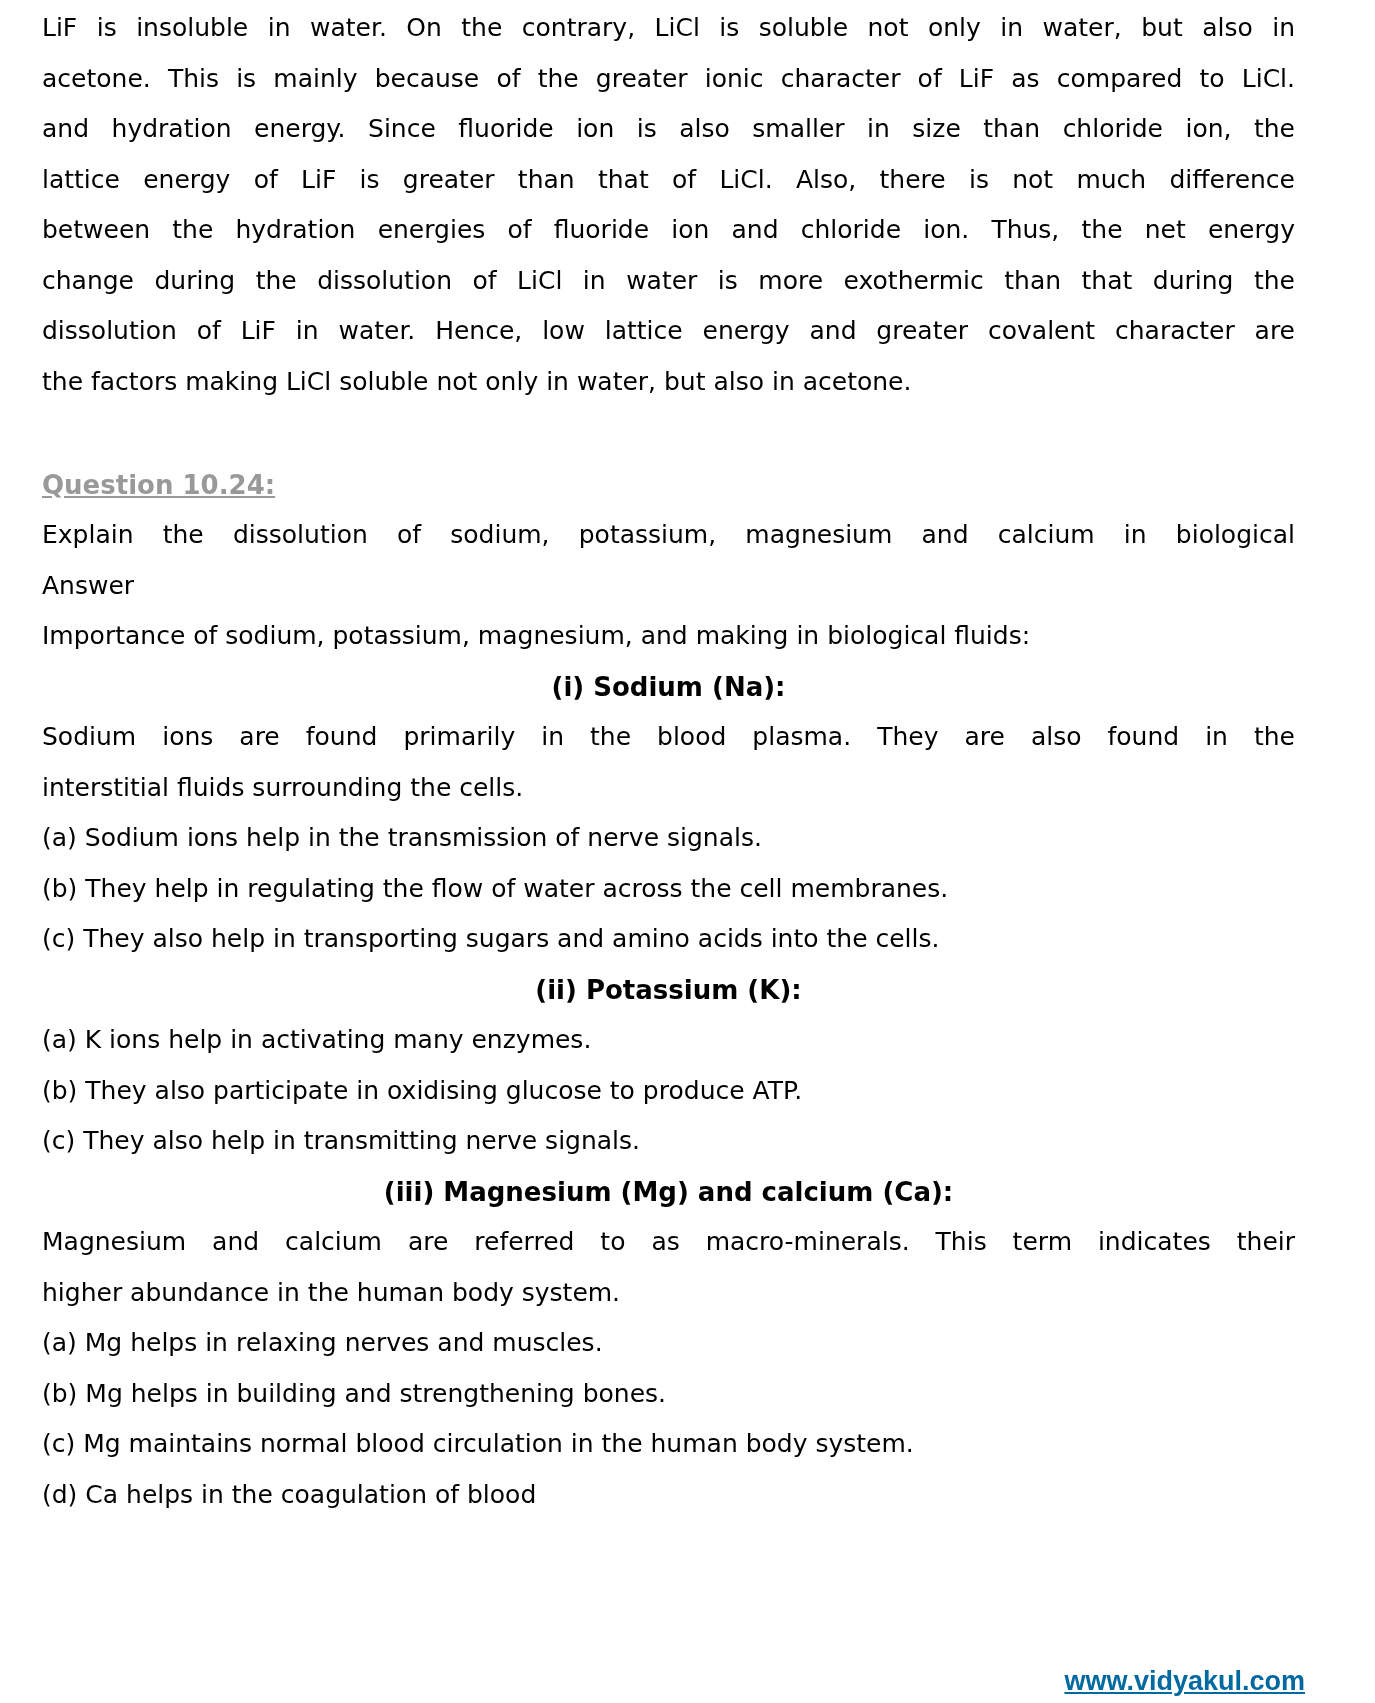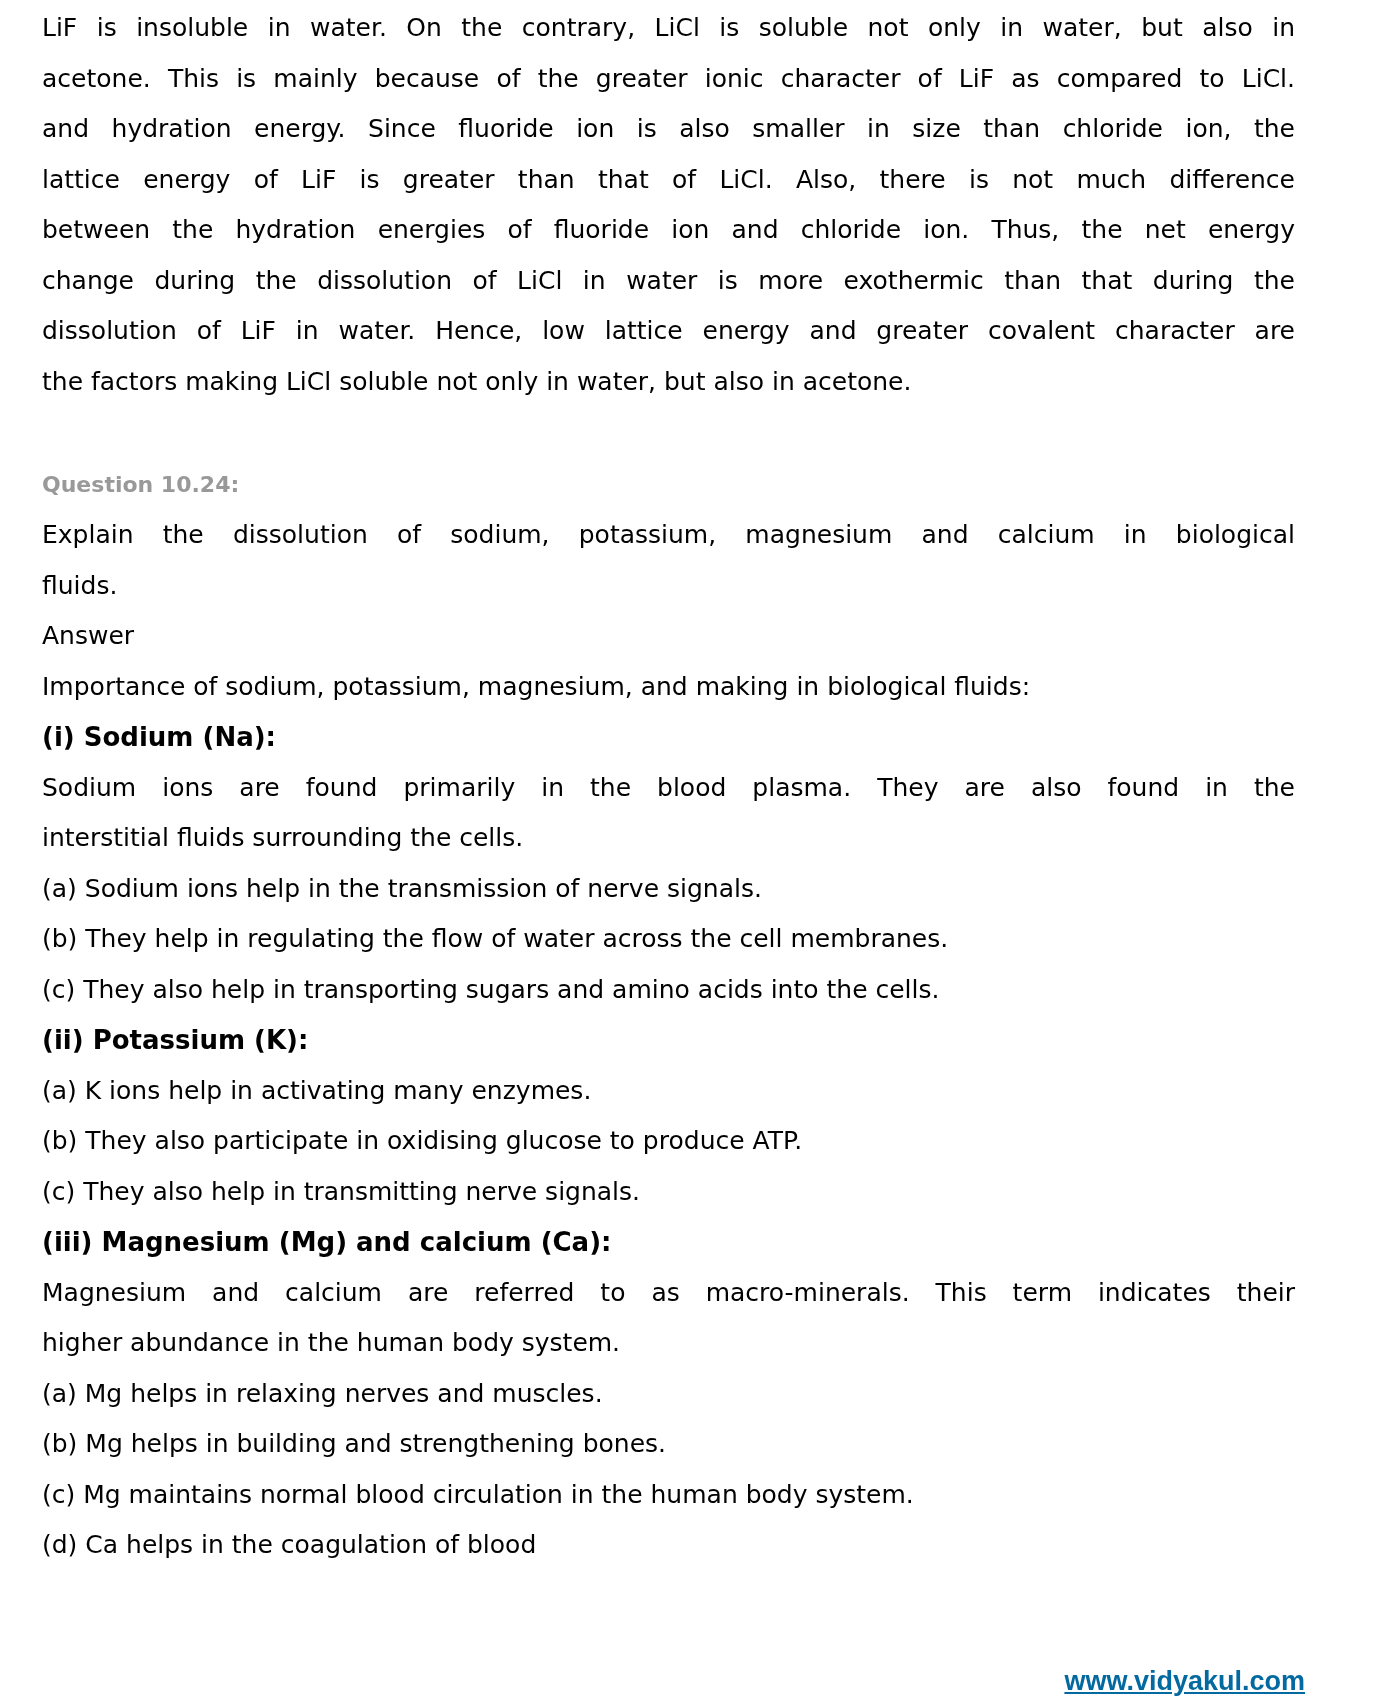--- a/index.html
+++ b/index.html
@@ -28,26 +28,28 @@
     min-height: 50.5px;
     white-space: normal;
   }
   .just {
     text-align: justify;
     text-align-last: justify;
   }
   .sec-head {
     font-weight: 700;
     font-size: 26px;
+    text-align: center;
   }
   .q-head {
     font-weight: 700;
-    font-size: 22px;
+    font-size: 26px;
     color: #999999;
     margin-top: 52.5px;
+    text-decoration: underline;
   }
   .footer-link {
     position: absolute;
     top: 1666px;
     right: 70px;
     font-family: "Liberation Sans", sans-serif;
     font-weight: 700;
     font-size: 27px;
     color: #0000ff;
     text-decoration: underline;
@@ -67,21 +69,20 @@
     <div class="ln just">between the hydration energies of fluoride ion and chloride ion. Thus, the net energy</div>
     <div class="ln just">change during the dissolution of LiCl in water is more exothermic than that during the</div>
     <div class="ln just">dissolution of LiF in water. Hence, low lattice energy and greater covalent character are</div>
     <div class="ln">the factors making LiCl soluble not only in water, but also in acetone.</div>
   </div>
 
   <div class="ln q-head" style="color: rgb(153, 153, 153);">Question 10.24:</div>
 
   <div>
     <div class="ln just">Explain the dissolution of sodium, potassium, magnesium and calcium in biological</div>
-    <div class="ln">fluids.</div>
   </div>
 
   <div class="ln">Answer</div>
   <div class="ln">Importance of sodium, potassium, magnesium, and making in biological fluids:</div>
 
   <div>
     <div class="ln sec-head">(i) Sodium (Na):</div>
     <div class="ln just">Sodium ions are found primarily in the blood plasma. They are also found in the</div>
     <div class="ln">interstitial fluids surrounding the cells.</div>
     <div class="ln">(a) Sodium ions help in the transmission of nerve signals.</div>

